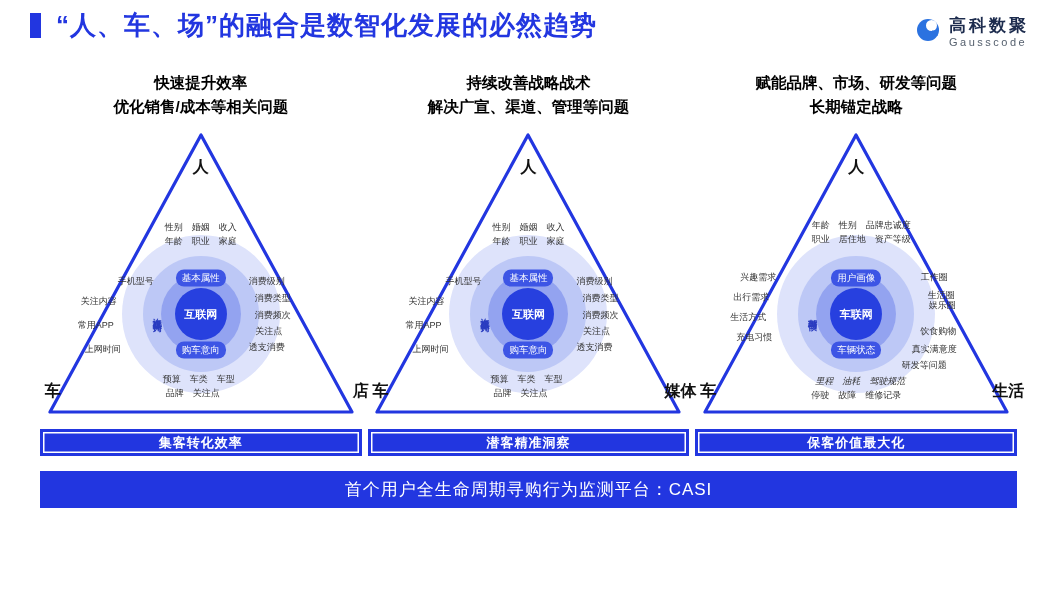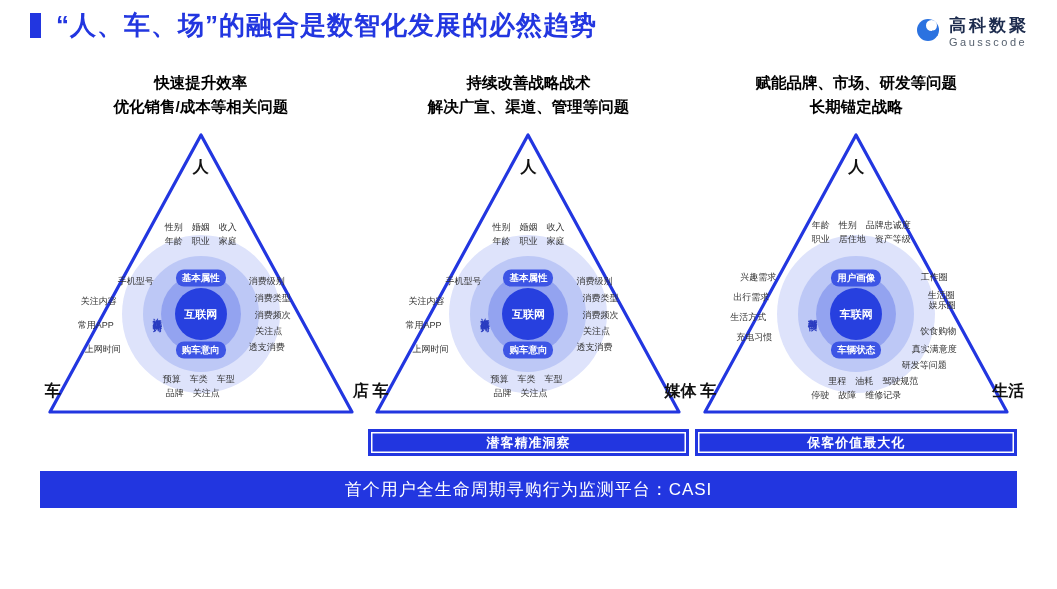--- a/index.html
+++ b/index.html
@@ -41,21 +41,21 @@
   .r1 { width:158px; height:158px; background:var(--ring-outer); }
   .r2 { width:116px; height:116px; background:var(--ring-mid); }
   .r3 { width:80px;  height:80px;  background:var(--ring-inner); }
   .center-circle {
     width:52px; height:52px; background:var(--center);
     color:#fff; font-size:11px; font-weight:bold;
     display:flex; align-items:center; justify-content:center; white-space:nowrap;
   }
   .pill {
     position:absolute; transform:translate(-50%,-50%);
-    background:var(--pill); color:#fff; font-size:9.5px; font-weight:bold;
+    background:var(--pill); color:#fff; font-size:9.5px; font-weight:normal;
     padding:2px 6px; border-radius:8px; white-space:nowrap; z-index:3;
   }
   .pill-top    { left:160px; top:149px; }
   .pill-bottom { left:160px; top:221px; }
 
   .vx { position:absolute; font-weight:bold; font-size:16px; color:#111; white-space:nowrap; }
   .vx-apex  { left:160px; top:38px; transform:translate(-50%,-50%); }
   .vx-left  { left:4px;  top:252px; }
   .vx-right { right:-8px; top:252px; }
 
@@ -134,20 +134,21 @@
           <span class="mini" style="left: 226px; top: 152px;">消费级别</span>
           <span class="mini" style="left: 232px; top: 169px;">消费类型</span>
           <span class="mini" style="left: 232px; top: 186px;">消费频次</span>
           <span class="mini" style="left: 228px; top: 202px;">关注点</span>
           <span class="mini" style="left: 226px; top: 218px;">透支消费</span>
           <span class="mini vert" style="left: 116px; top: 185px;">汽车媒体行为</span>
           <span class="mini" style="left: 158px; top: 250px;">预算　车类　车型</span>
           <span class="mini" style="left: 152px; top: 264px;">品牌　关注点</span>
         </div>
     </div>
+    <div class="banner">集客转化效率</div>
   </div>
 
   <div class="column">
     <div class="col-heading">
       <div>持续改善战略战术</div>
       <div>解决广宣、渠道、管理等问题</div>
     </div>
     <div class="diagram">
       <svg class="tri" viewBox="0 0 320 290">
         <polygon points="160,6 9,283 311,283"></polygon>
@@ -206,21 +207,21 @@
           <span class="mini" style="left: 55px; top: 168px;">出行需求</span>
           <span class="mini" style="left: 52px; top: 188px;">生活方式</span>
           <span class="mini" style="left: 58px; top: 208px;">充电习惯</span>
           <span class="mini" style="left: 238px; top: 148px;">工作圈</span>
           <span class="mini" style="left: 245px; top: 166px;">生活圈</span>
           <span class="mini" style="left: 246px; top: 176px;">娱乐圈</span>
           <span class="mini" style="left: 242px; top: 202px;">饮食购物</span>
           <span class="mini" style="left: 238px; top: 220px;">真实满意度</span>
           <span class="mini" style="left: 228px; top: 236px;">研发等问题</span>
           <span class="mini vert" style="left: 116px; top: 185px;">驾驶习惯</span>
-          <span class="mini" style="left: 177px; top: 252px;">里程　油耗　驾驶规范</span>
+          <span class="mini" style="left: 164px; top: 252px; font-style: italic;">里程　油耗　驾驶规范</span>
           <span class="mini" style="left: 160px; top: 266px;">停驶　故障　维修记录</span>
         </div>
     </div>
     <div class="banner">保客价值最大化</div>
   </div>
 </div>
 
 <div class="bottom-banner">首个用户全生命周期寻购行为监测平台：CASI</div>
 
 </body></html>

